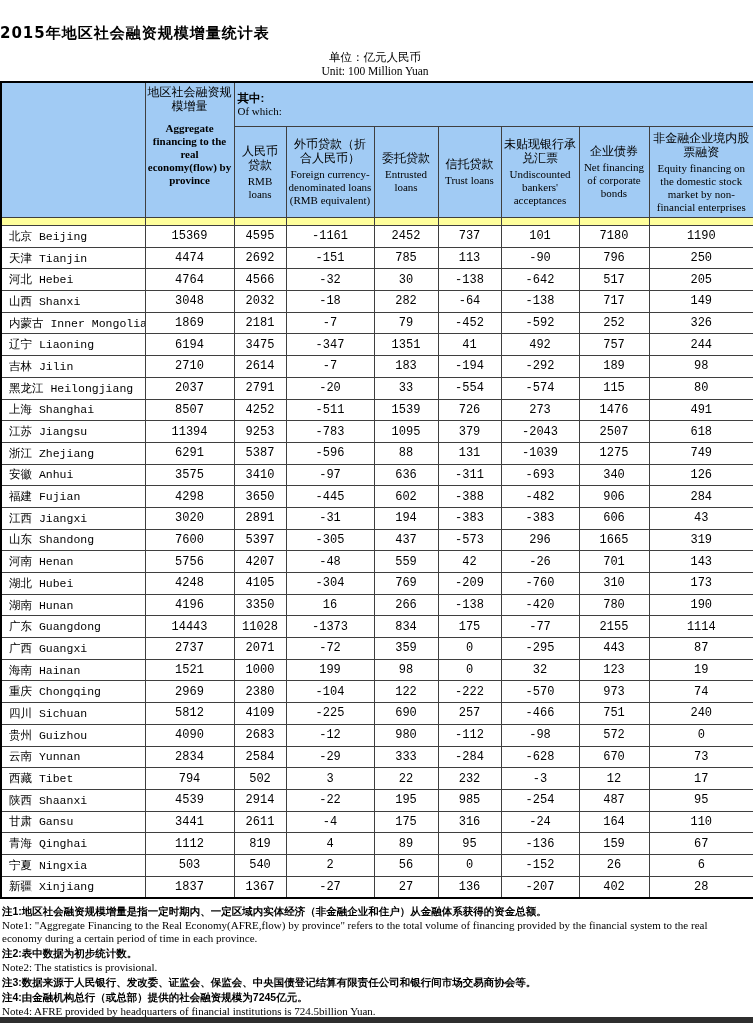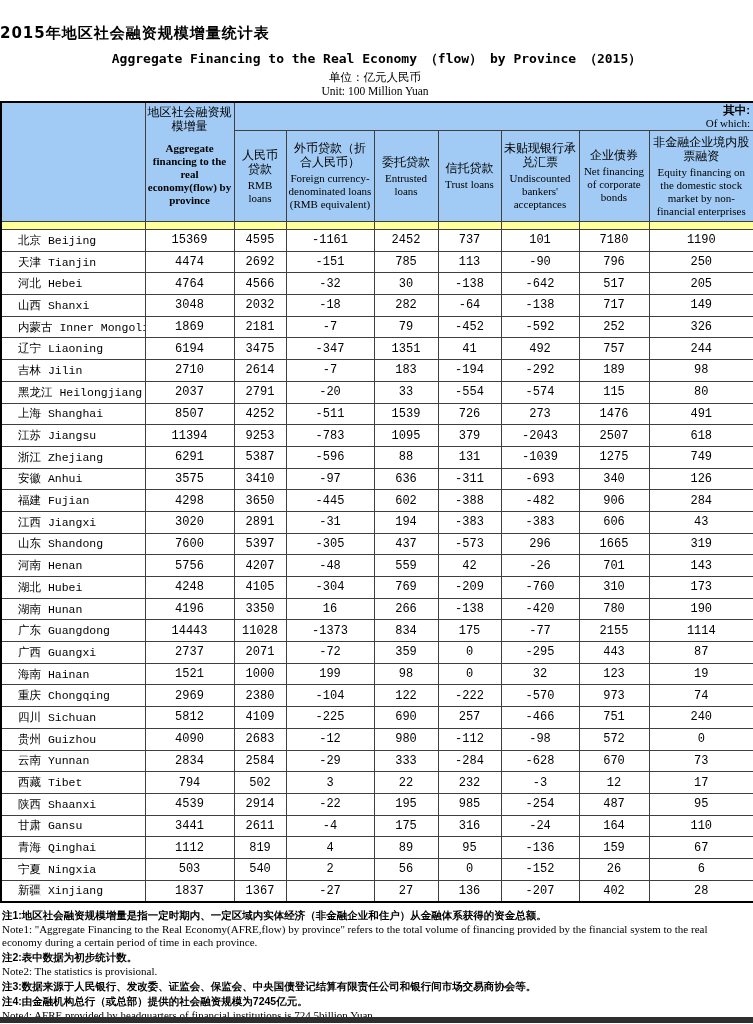--- a/index.html
+++ b/index.html
@@ -33,47 +33,46 @@
   thead th{ background:var(--header-bg);font-weight:normal; }
   .h-row1 th{ height:24px; }
   .h-row2 th{ height:90px;vertical-align:middle;text-align:center;padding:0 2px; }
   .corner-th{ background:var(--header-bg); }
   .afre-th{ vertical-align:top;text-align:center;padding-top:2px; }
   .h-cn{ font-size:12px;font-weight:normal;line-height:14px; }
   .h-en{
     font-family:"Liberation Serif", serif;font-size:11px;line-height:13px;margin-top:3px;
   }
   .afre-th .h-en{ font-weight:bold;margin-top:9px; }
-  .ofwhich-th{ text-align:right;vertical-align:top;padding:1px 3px; }
+  .ofwhich-th{ text-align:left;vertical-align:top;padding:9px 3px; }
   .ofwhich-th .h-cn{ font-weight:bold;font-size:11.5px;line-height:13px; }
   .ofwhich-th .h-en{ margin-top:0;line-height:12px; }
 
   .sep-row td{ background:var(--sep-bg);height:7px; }
 
   tbody td{
     height:20.7px;text-align:center;
     font-family:"Liberation Mono", monospace;font-size:12px;
   }
-  tbody td.province{ text-align:left;padding-left:16px;font-size:11.5px;white-space:nowrap; }
+  tbody td.province{ text-align:left;padding-left:7px;font-size:11.5px;white-space:nowrap; }
 
   .notes{ padding:4px 3px 0 2px; }
   .note-cn{ font-size:10.5px;font-weight:bold;line-height:14px;margin-top:1px; }
   .note-en{
     font-family:"Liberation Serif", serif;font-size:11px;line-height:13px;margin-top:1px;
   }
   .bottom-bar{
     position:absolute;left:0;bottom:1px;width:753px;height:6px;background:#2e2e2e;
   }
 </style>
 </head>
 <body>
 
 <div class="page">
   <div class="title">2015年地区社会融资规模增量统计表</div>
-  <div class="subtitle">Aggregate Financing to the Real Economy （flow）  by Province （2015）</div>
   <div class="units">
     <div class="unit-cn">单位：亿元人民币</div>
     <div class="unit-en">Unit: 100 Million Yuan</div>
   </div>
 
   <table>
     <colgroup>
       <col style="width:144px">
         <col style="width:89px">
         <col style="width:52px">

